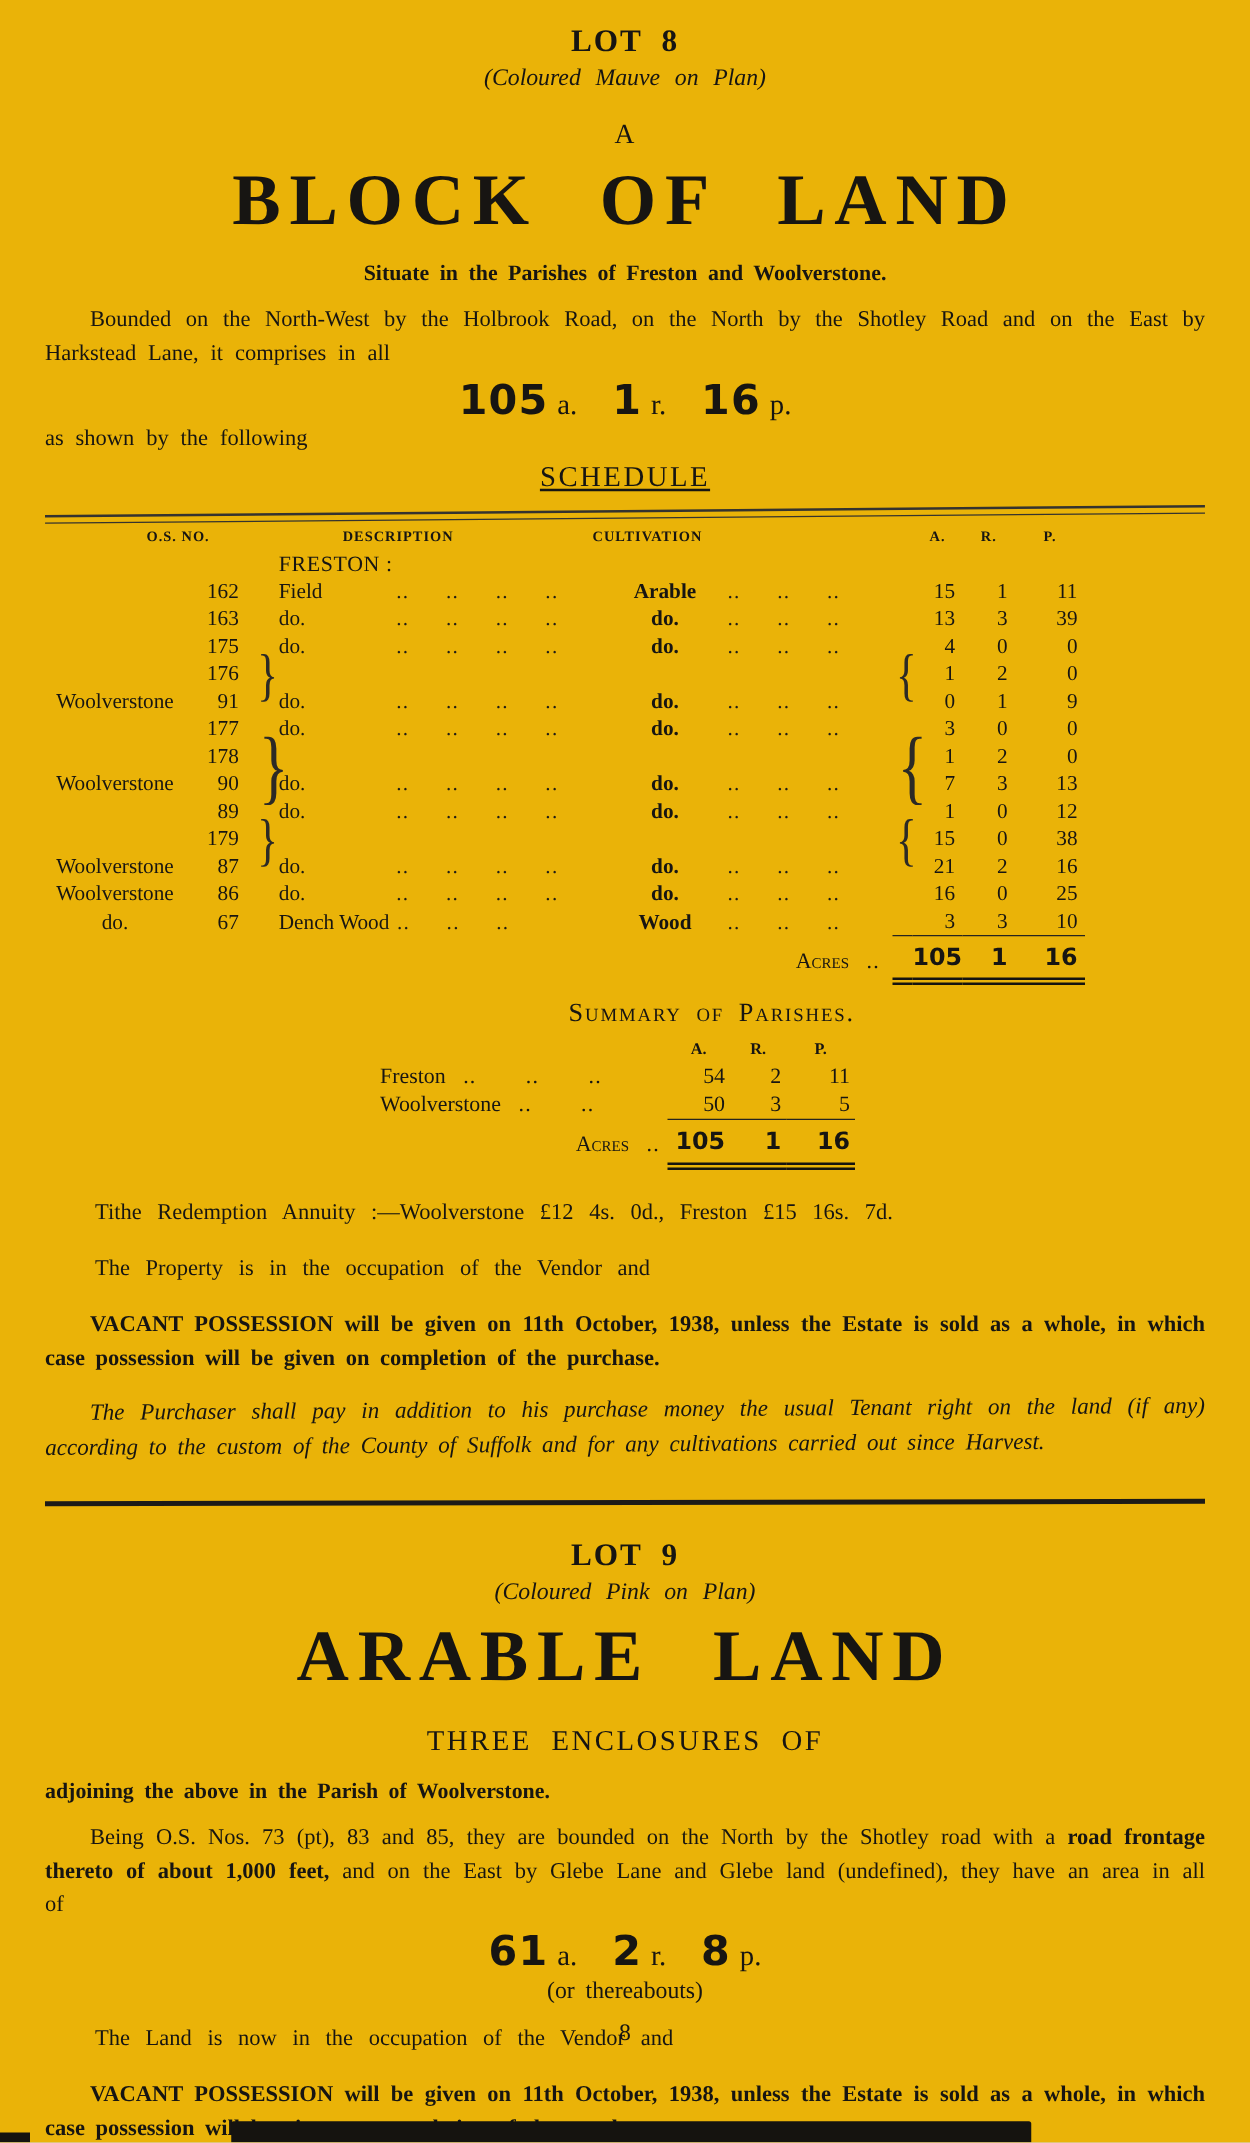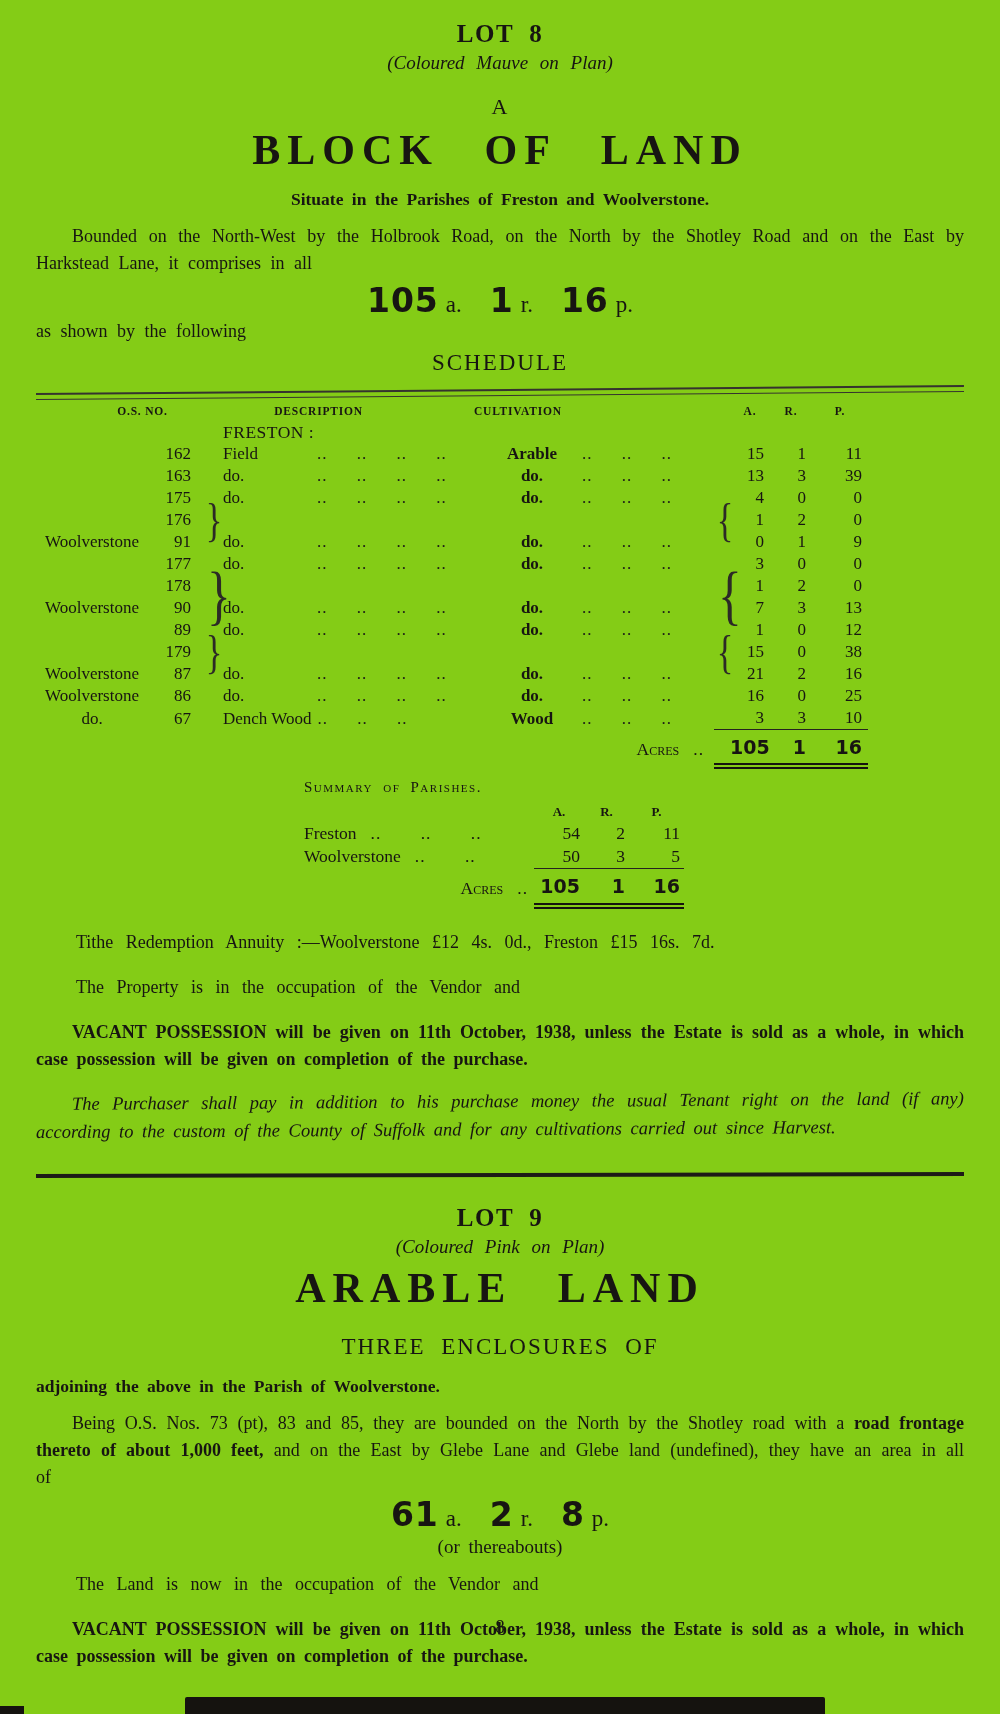--- a/index.html
+++ b/index.html
@@ -1,49 +1,49 @@
 <!DOCTYPE html>
 <html><head>
 <meta charset="utf-8">
 <style>
   html,body{margin:0;padding:0;background:#d8d5cf;}
   .page{
     position:relative; width:1000px; height:1714px; margin:0 auto;
-    background:#84cc16;
+    background:#eab308;
     color:#171512;
     font-family:"Liberation Serif", serif;
     overflow:hidden;
   }
   .content{padding:20px 36px 0 36px;}
   .center{text-align:center;}
   .smallcaps{font-variant:small-caps;}
   .pre{white-space:pre;}
 
   .lot-title{font-size:25px;font-weight:bold;letter-spacing:1.5px;}
   .lot-sub{font-style:italic;font-size:19px;margin-top:4px;word-spacing:7px;}
   .article-a{font-size:22px;margin-top:20px;letter-spacing:1px;}
-  .big-title{font-size:42px;font-weight:bold;letter-spacing:7px;word-spacing:28px;margin-top:6px;}
+  .big-title{font-size:58px;font-weight:bold;letter-spacing:7px;word-spacing:28px;margin-top:6px;}
   .pre-heading{font-size:23px;letter-spacing:2px;word-spacing:8px;margin-top:22px;}
 
   .situate{font-weight:bold;font-size:17.5px;margin-top:15px;word-spacing:4px;}
   .para{font-size:18px;line-height:1.5;margin-top:13px;text-align:justify;word-spacing:5px;}
   .indent{text-indent:36px;}
   .wide{word-spacing:8px;}
   .bold-para{font-weight:bold;word-spacing:4px;}
   .italic-para{font-style:italic;font-size:18.5px;word-spacing:4px;}
   .tilt-sm{transform:rotate(-0.35deg);transform-origin:0 50%;}
 
   .area-line{text-align:center;margin-top:6px;line-height:1.1;}
   .area-num{font-family:"DejaVu Sans",sans-serif;font-weight:bold;font-size:33px;letter-spacing:1px;}
   .area-unit{font-size:23px;margin:0 28px 0 7px;}
   .area-unit:last-child{margin-right:0;}
   .thereabouts{text-align:center;font-size:19px;word-spacing:4px;margin-top:2px;}
 
   .as-shown{font-size:18px;word-spacing:5px;margin-top:2px;}
-  .schedule-head{font-size:23px;letter-spacing:2px;margin-top:8px;}
+  .schedule-head{font-size:23px;letter-spacing:2px;margin-top:8px;text-decoration:underline;}
   .double-rule{height:4px;border-top:2px solid #35332f;border-bottom:1.5px solid #35332f;
     margin-top:13px;transform:rotate(-0.5deg);}
 
   table.schedule{border-collapse:collapse;width:832px;margin-top:3px;font-size:17px;table-layout:fixed;}
   table.schedule th{font-size:11.5px;letter-spacing:0.8px;font-weight:bold;padding:6px 0 4px 0;}
   .h-os{text-align:center;padding-left:46px !important;}
   .h-desc{text-align:center;padding-right:56px !important;}
   .h-cult{text-align:left;}
   .h-val{text-align:center;}
   col.w-parish{width:112px;} col.w-os{width:55px;} col.w-ob{width:16px;}
@@ -62,21 +62,21 @@
   .dots{letter-spacing:1px;word-spacing:24px;color:#1d1b18;padding-left:6px;}
   .c-val{text-align:right;padding-right:6px !important;}
   .glabel{font-size:17.5px;letter-spacing:0.5px;padding-left:4px !important;}
   .total-label-cell{text-align:right;padding-right:10px !important;font-size:17.5px;}
   .tdots{letter-spacing:1px;padding-left:14px;}
   .topline{border-top:1.8px solid #26241f;border-bottom:6px double #16140f;}
   tfoot td{padding-top:7px !important;padding-bottom:6px !important;}
   .total-val{font-family:"DejaVu Sans",sans-serif;font-weight:bold;font-size:19px;}
 
   .summary{margin:10px 0 0 268px;width:380px;}
-  .summary-title{font-size:15px;letter-spacing:1.5px;text-align:left;word-spacing:5px;}
+  .summary-title{font-size:21px;letter-spacing:1.5px;text-align:right;word-spacing:5px;}
   table.summary-table{border-collapse:collapse;width:380px;margin-top:6px;font-size:17.5px;table-layout:fixed;}
   col.sw-name{width:230px;} col.sw-a{width:50px;} col.sw-r{width:45px;} col.sw-p{width:55px;}
   table.summary-table th{font-size:13px;font-weight:bold;text-align:center;padding:2px 0;}
   table.summary-table td{padding:1px 0;line-height:21px;}
   .s-name{display:flex;}
   .s-dots{letter-spacing:1px;word-spacing:34px;padding-left:14px;}
   .s-val{text-align:right;padding-right:4px !important;}
   .s-total-label{text-align:right;padding-right:6px !important;}
 
   .lot-divider{height:3.5px;background:#1d1b17;margin:26px 0 0 0;transform:rotate(-0.12deg);}

